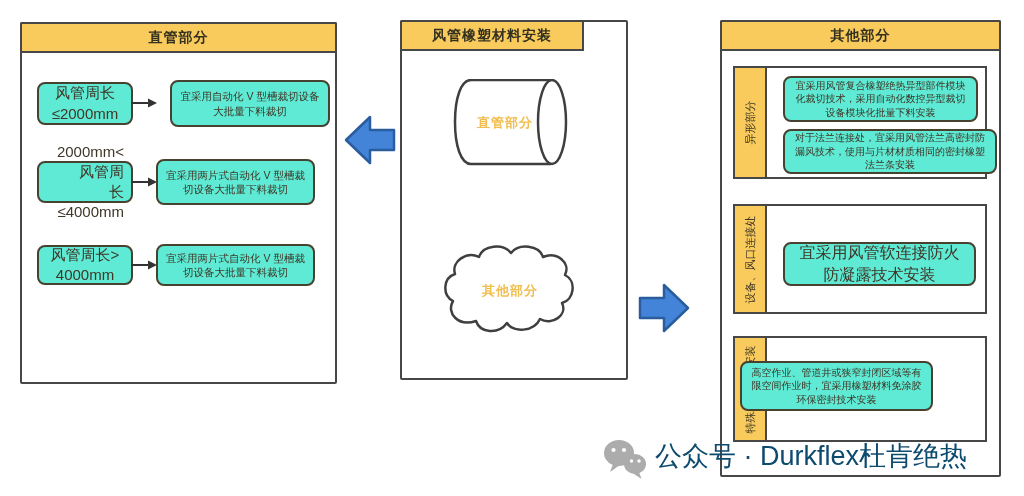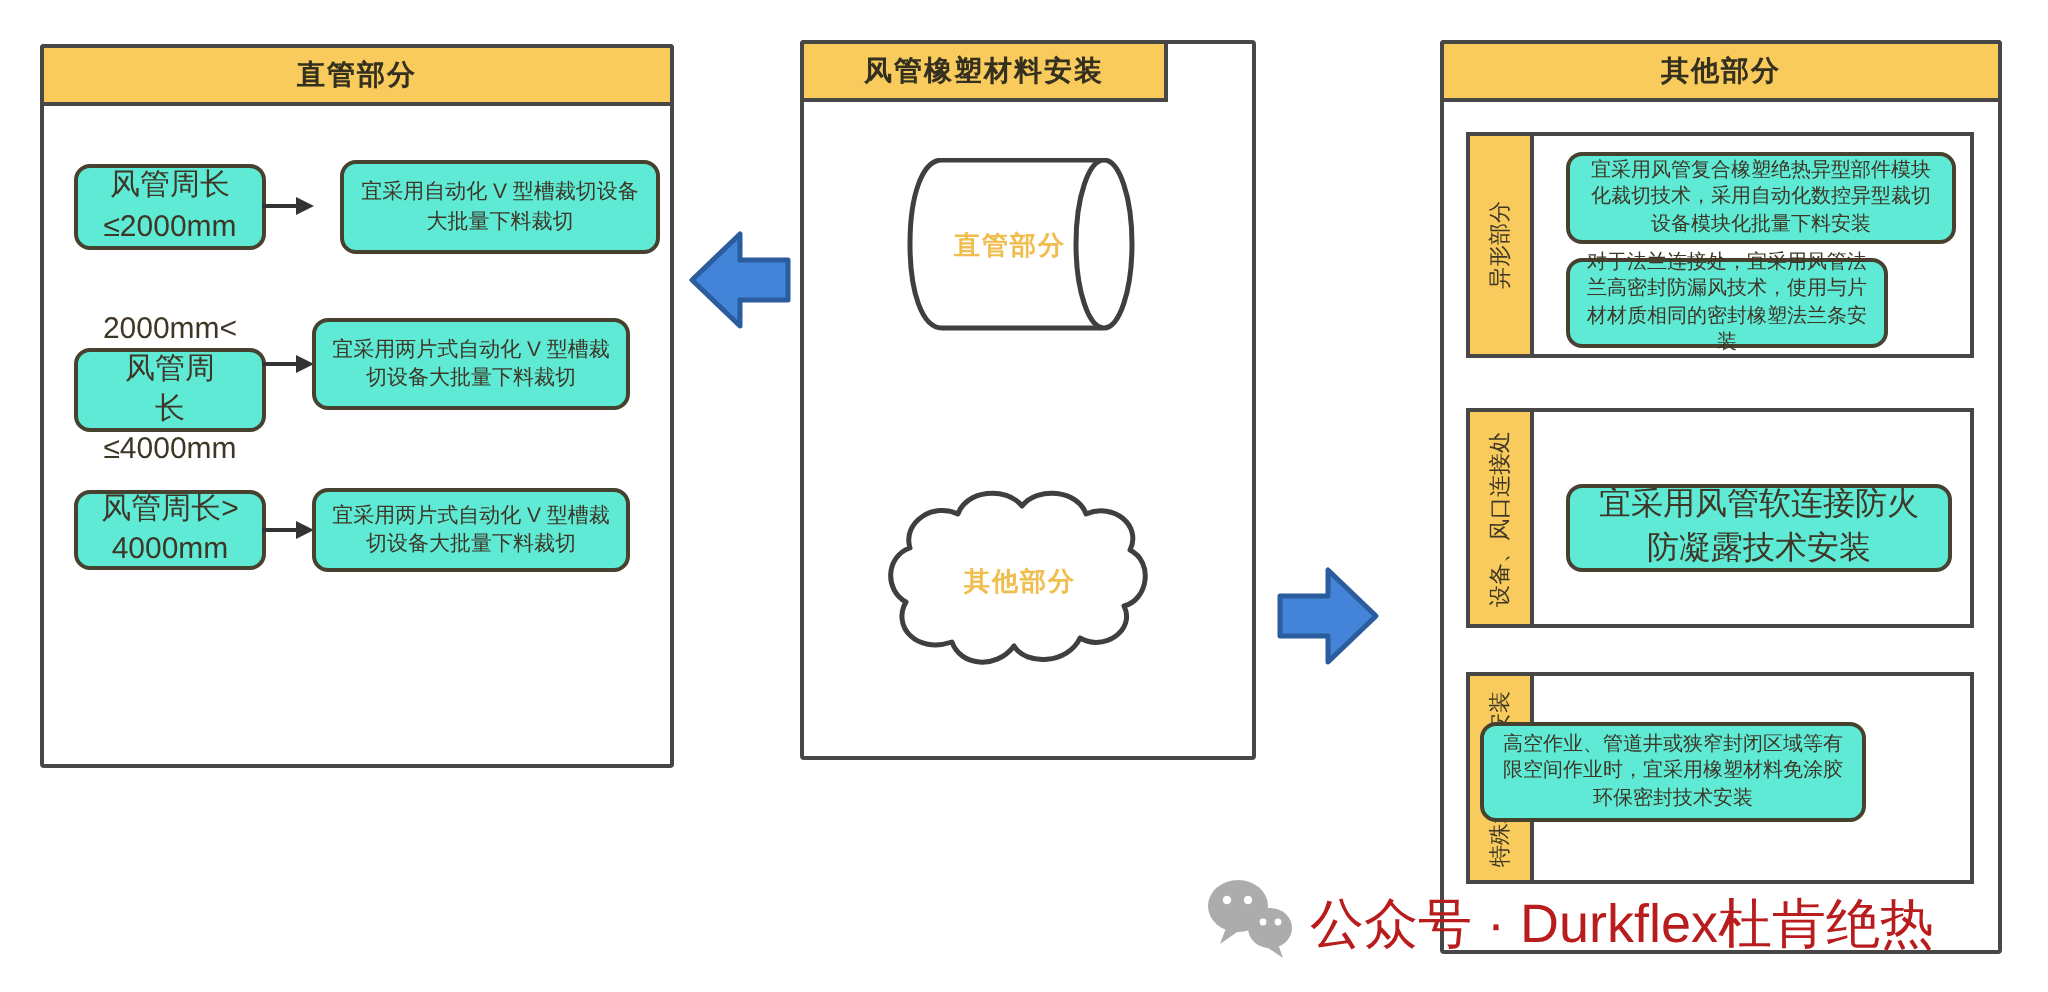--- a/index.html
+++ b/index.html
@@ -24,43 +24,43 @@
   .vbar{
     position:absolute;left:0;top:0;bottom:0;width:30px;background:#F9CB5C;
     border-right:2px solid #474747;display:flex;align-items:center;justify-content:center;
   }
   .vbar span{transform:rotate(-90deg);white-space:nowrap;font-size:11px;color:#3e3626;}
   .shape-label{
     position:absolute;text-align:center;font-weight:bold;font-size:13px;color:#F0BE4F;letter-spacing:1px;
   }
   .big-arrow{position:absolute;}
   .watermark{
-    position:absolute;left:603px;top:438px;display:flex;align-items:flex-end;gap:8px;
-    color:#b91c1c;font-size:27px;z-index:10;white-space:nowrap;
+    position:absolute;left:603px;top:438px;display:flex;align-items:flex-start;gap:8px;
+    color:#0c4a6e;font-size:27px;z-index:10;white-space:nowrap;
   }
 </style>
 </head>
 <body>
 
 <div class="canvas">
 
   <div class="panel" style="left:20px;top:22px;width:317px;height:362px;"></div>
   <div class="panel-header" style="left:20px;top:22px;width:317px;height:31px;">
     <span>直管部分</span>
   </div>
 
   <div class="obox cond" style="left:37px;top:82px;width:96px;height:43px;">风管周长
 ≤2000mm</div>
   <svg class="connector" style="left:131px;top:97px;" width="26" height="12" viewBox="0 0 26 12">
     <line x1="0" y1="6" x2="17" y2="6" stroke="#333" stroke-width="2"></line>
     <polygon points="17,1.5 26,6 17,10.5" fill="#333"></polygon>
   </svg>
   <div class="obox" style="left:170px;top:80px;width:160px;height:47px;">宜采用自动化 V 型槽裁切设备大批量下料裁切</div>
 
-  <div class="obox cond" style="left:37px;top:174px;width:96px;height:42px;">2000mm&lt;风管周
+  <div class="obox cond" style="left:37px;top:161px;width:96px;height:42px;text-align:right;">2000mm&lt;风管周
 长≤4000mm</div>
   <svg class="connector" style="left:131px;top:176px;" width="26" height="12" viewBox="0 0 26 12">
     <line x1="0" y1="6" x2="17" y2="6" stroke="#333" stroke-width="2"></line>
     <polygon points="17,1.5 26,6 17,10.5" fill="#333"></polygon>
   </svg>
   <div class="obox" style="left:156px;top:159px;width:159px;height:46px;">宜采用两片式自动化 V 型槽裁切设备大批量下料裁切</div>
 
   <div class="obox cond" style="left:37px;top:245px;width:96px;height:40px;">风管周长&gt;
 4000mm</div>
   <svg class="connector" style="left:131px;top:259px;" width="26" height="12" viewBox="0 0 26 12">
@@ -96,21 +96,21 @@
   <div class="panel-header" style="left:720px;top:20px;width:281px;height:31px;">
     <span>其他部分</span>
   </div>
 
   <div class="subsec" style="left:733px;top:66px;width:254px;height:113px;">
     <div class="vbar">
       <span>异形部分</span>
     </div>
   </div>
   <div class="obox" style="left:783px;top:76px;width:195px;height:46px;font-size:10px;">宜采用风管复合橡塑绝热异型部件模块化裁切技术，采用自动化数控异型裁切设备模块化批量下料安装</div>
-  <div class="obox" style="left:783px;top:129px;width:161px;height:45px;font-size:10px;">对于法兰连接处，宜采用风管法兰高密封防漏风技术，使用与片材材质相同的密封橡塑法兰条安装</div>
+  <div class="obox" style="left:783px;top:129px;width:214px;height:45px;font-size:10px;">对于法兰连接处，宜采用风管法兰高密封防漏风技术，使用与片材材质相同的密封橡塑法兰条安装</div>
 
   <div class="subsec" style="left:733px;top:204px;width:254px;height:110px;">
     <div class="vbar">
       <span>设备、风口连接处</span>
     </div>
   </div>
   <div class="obox" style="left:783px;top:242px;width:193px;height:44px;font-size:16px;">宜采用风管软连接防火防凝露技术安装</div>
 
   <div class="subsec" style="left:733px;top:336px;width:254px;height:106px;">
     <div class="vbar">

